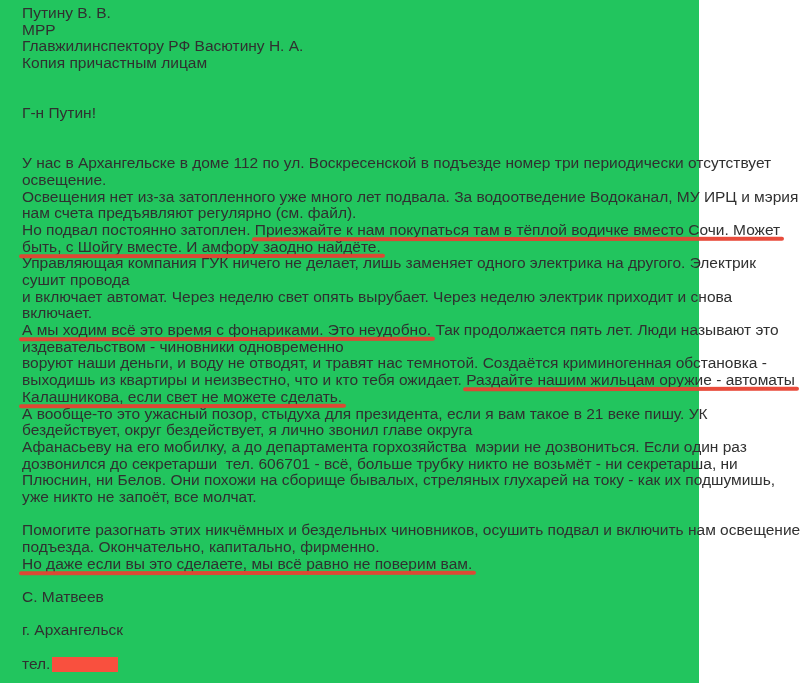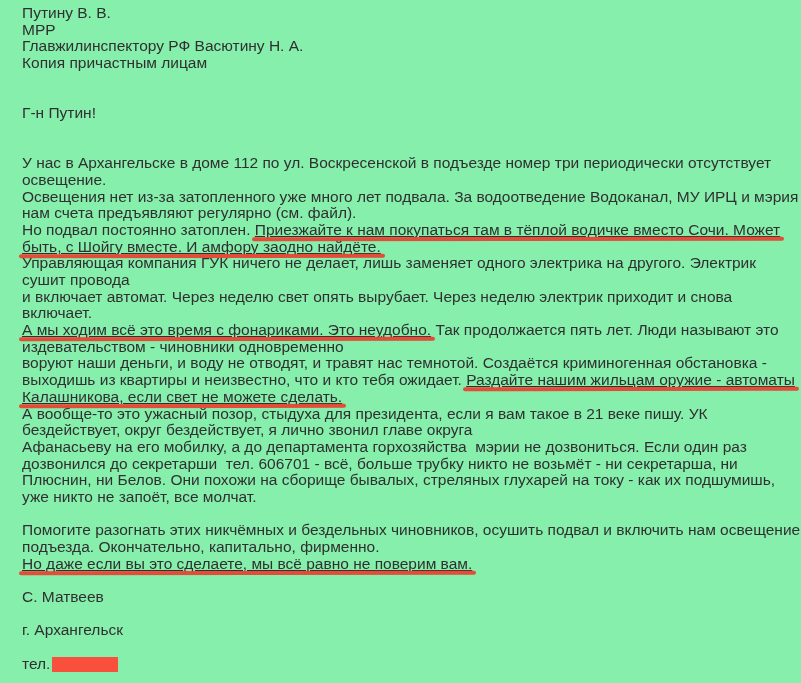--- a/index.html
+++ b/index.html
@@ -5,41 +5,40 @@
   html, body {
     margin: 0;
     padding: 0;
     width: 801px;
     height: 683px;
     background: #ffffff;
     overflow: hidden;
   }
   .page {
     position: relative;
-    width: 801px;
+    width: 699px;
     height: 683px;
-    background: #86efac;
+    background: #22c55e;
   }
   .letter {
     position: absolute;
     left: 22px;
     top: 5px;
     font-family: "Liberation Sans", "DejaVu Sans", sans-serif;
     font-size: 15.5px;
     line-height: 16.7px;
     color: var(--text-color, #303030);
     white-space: pre;
   }
   .line {
     height: 16.7px;
   }
   
   .redline {
     position: relative;
-    text-decoration: underline;
   }
   .redline::after {
     content: "";
     position: absolute;
     left: -3px;
     right: -4px;
     bottom: -2.5px;
     height: 3.5px;
     border-radius: 2px;
     background: var(--underline-color, #e74232);

